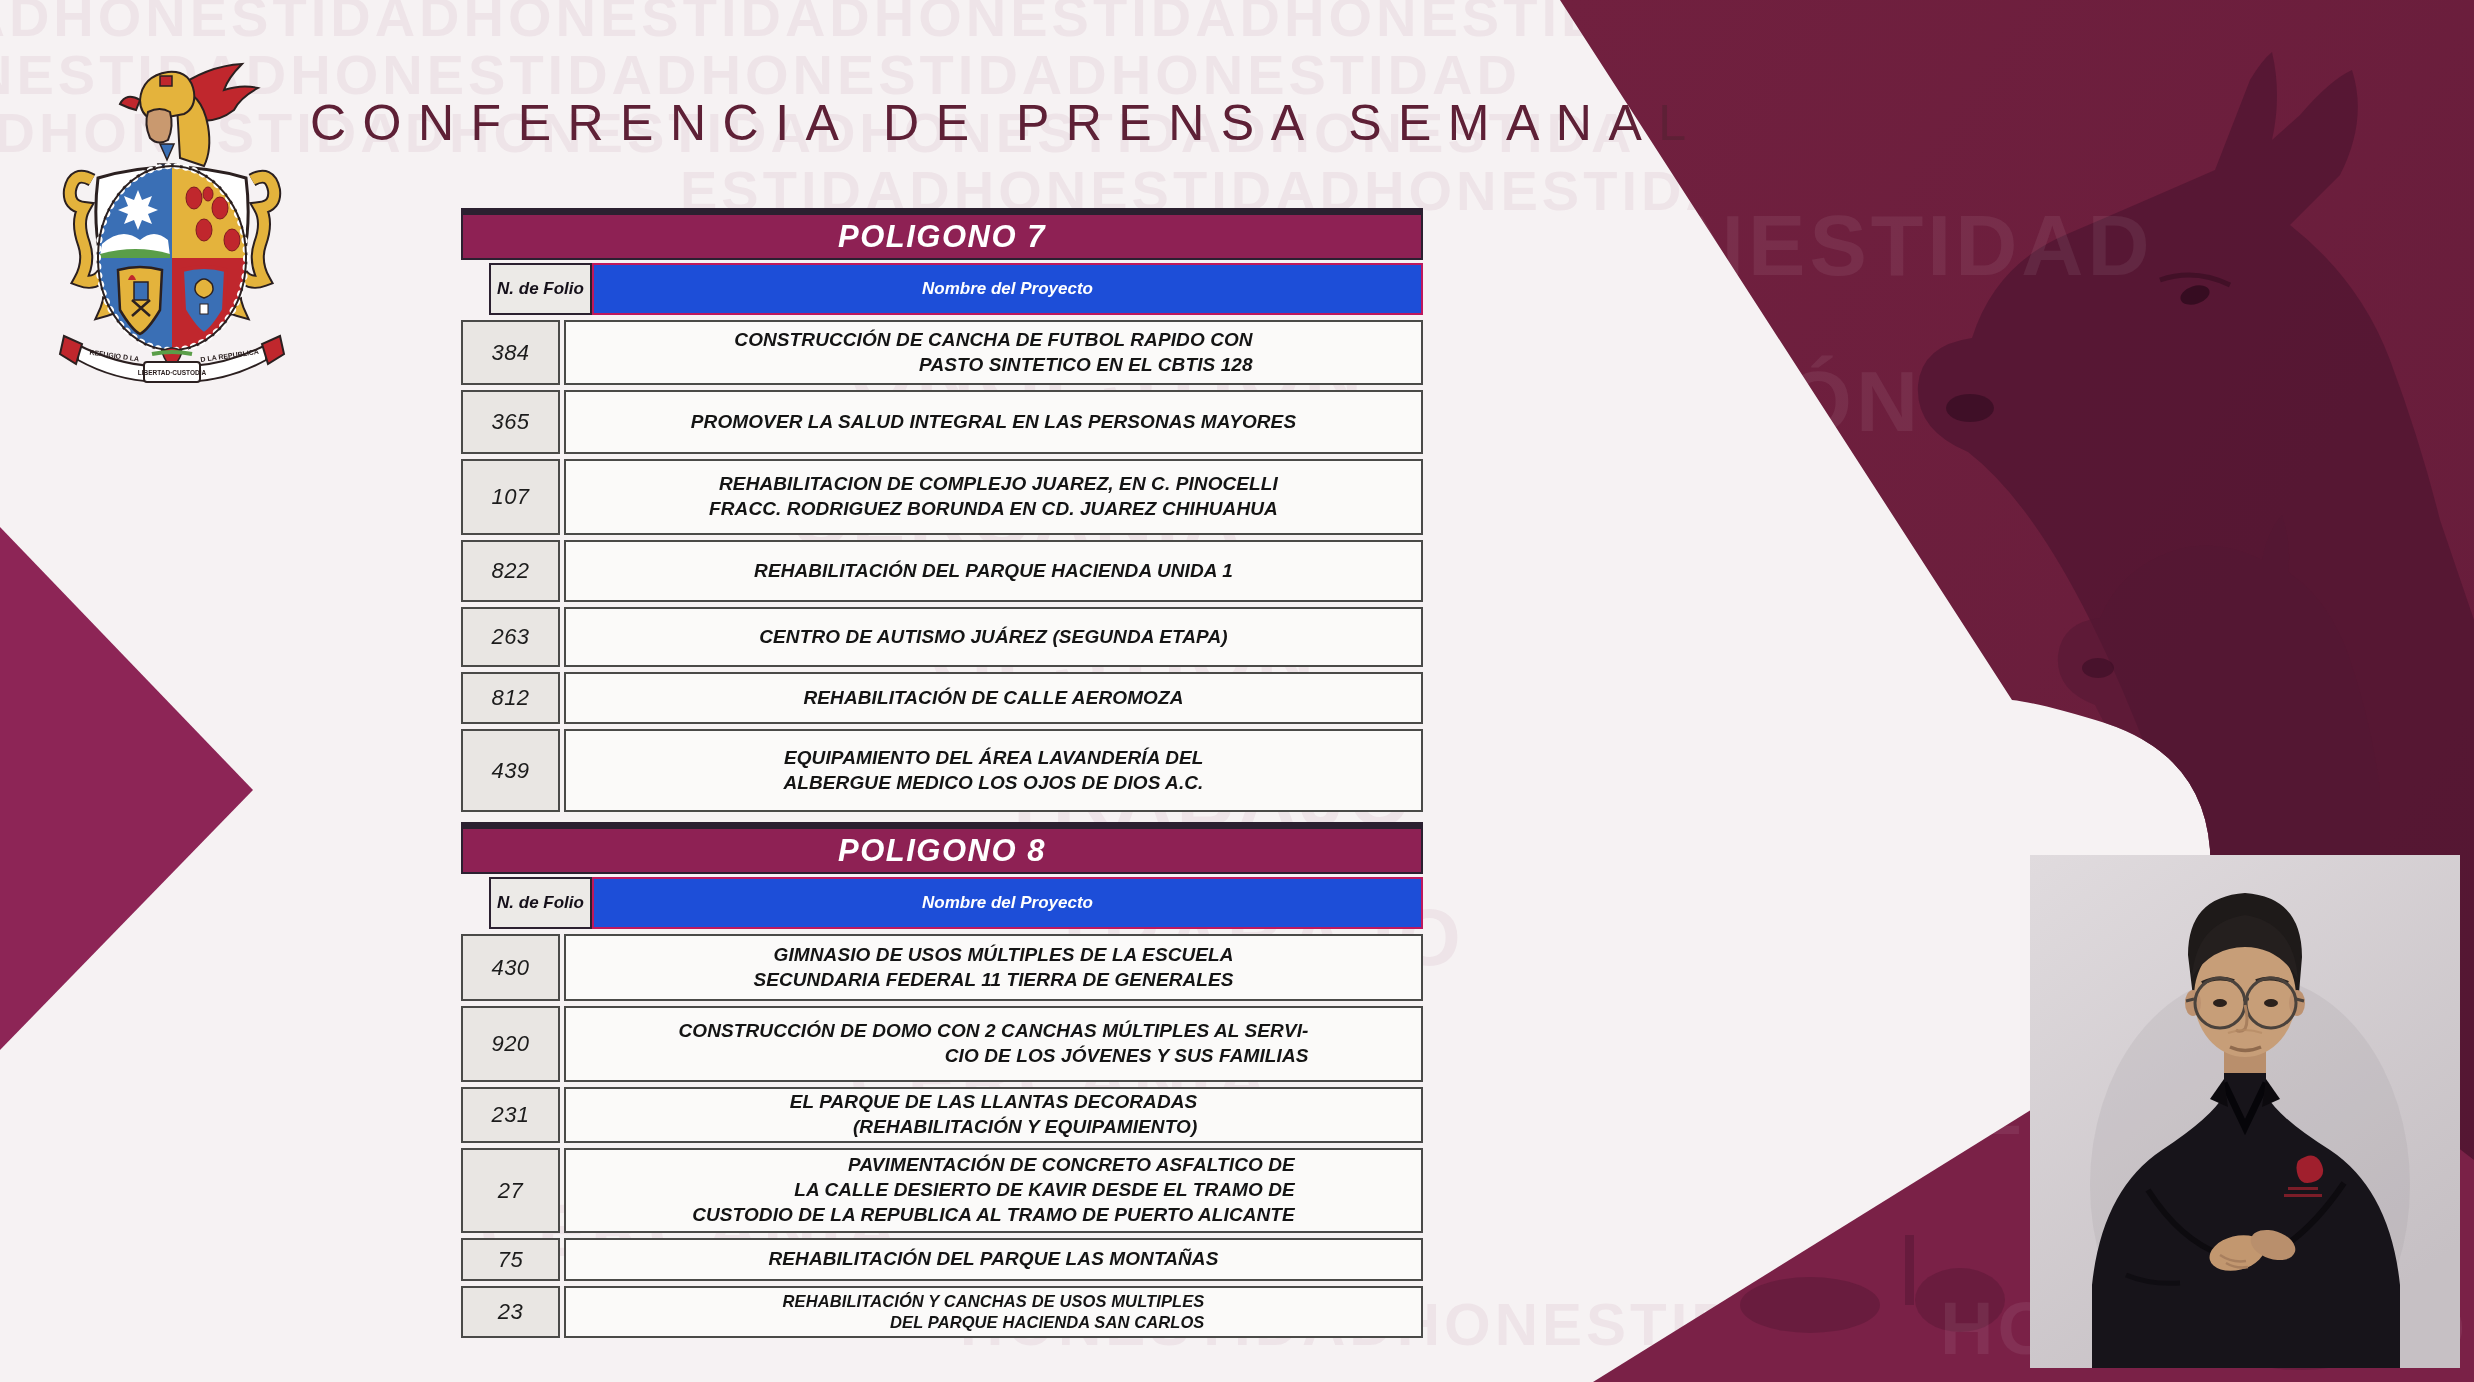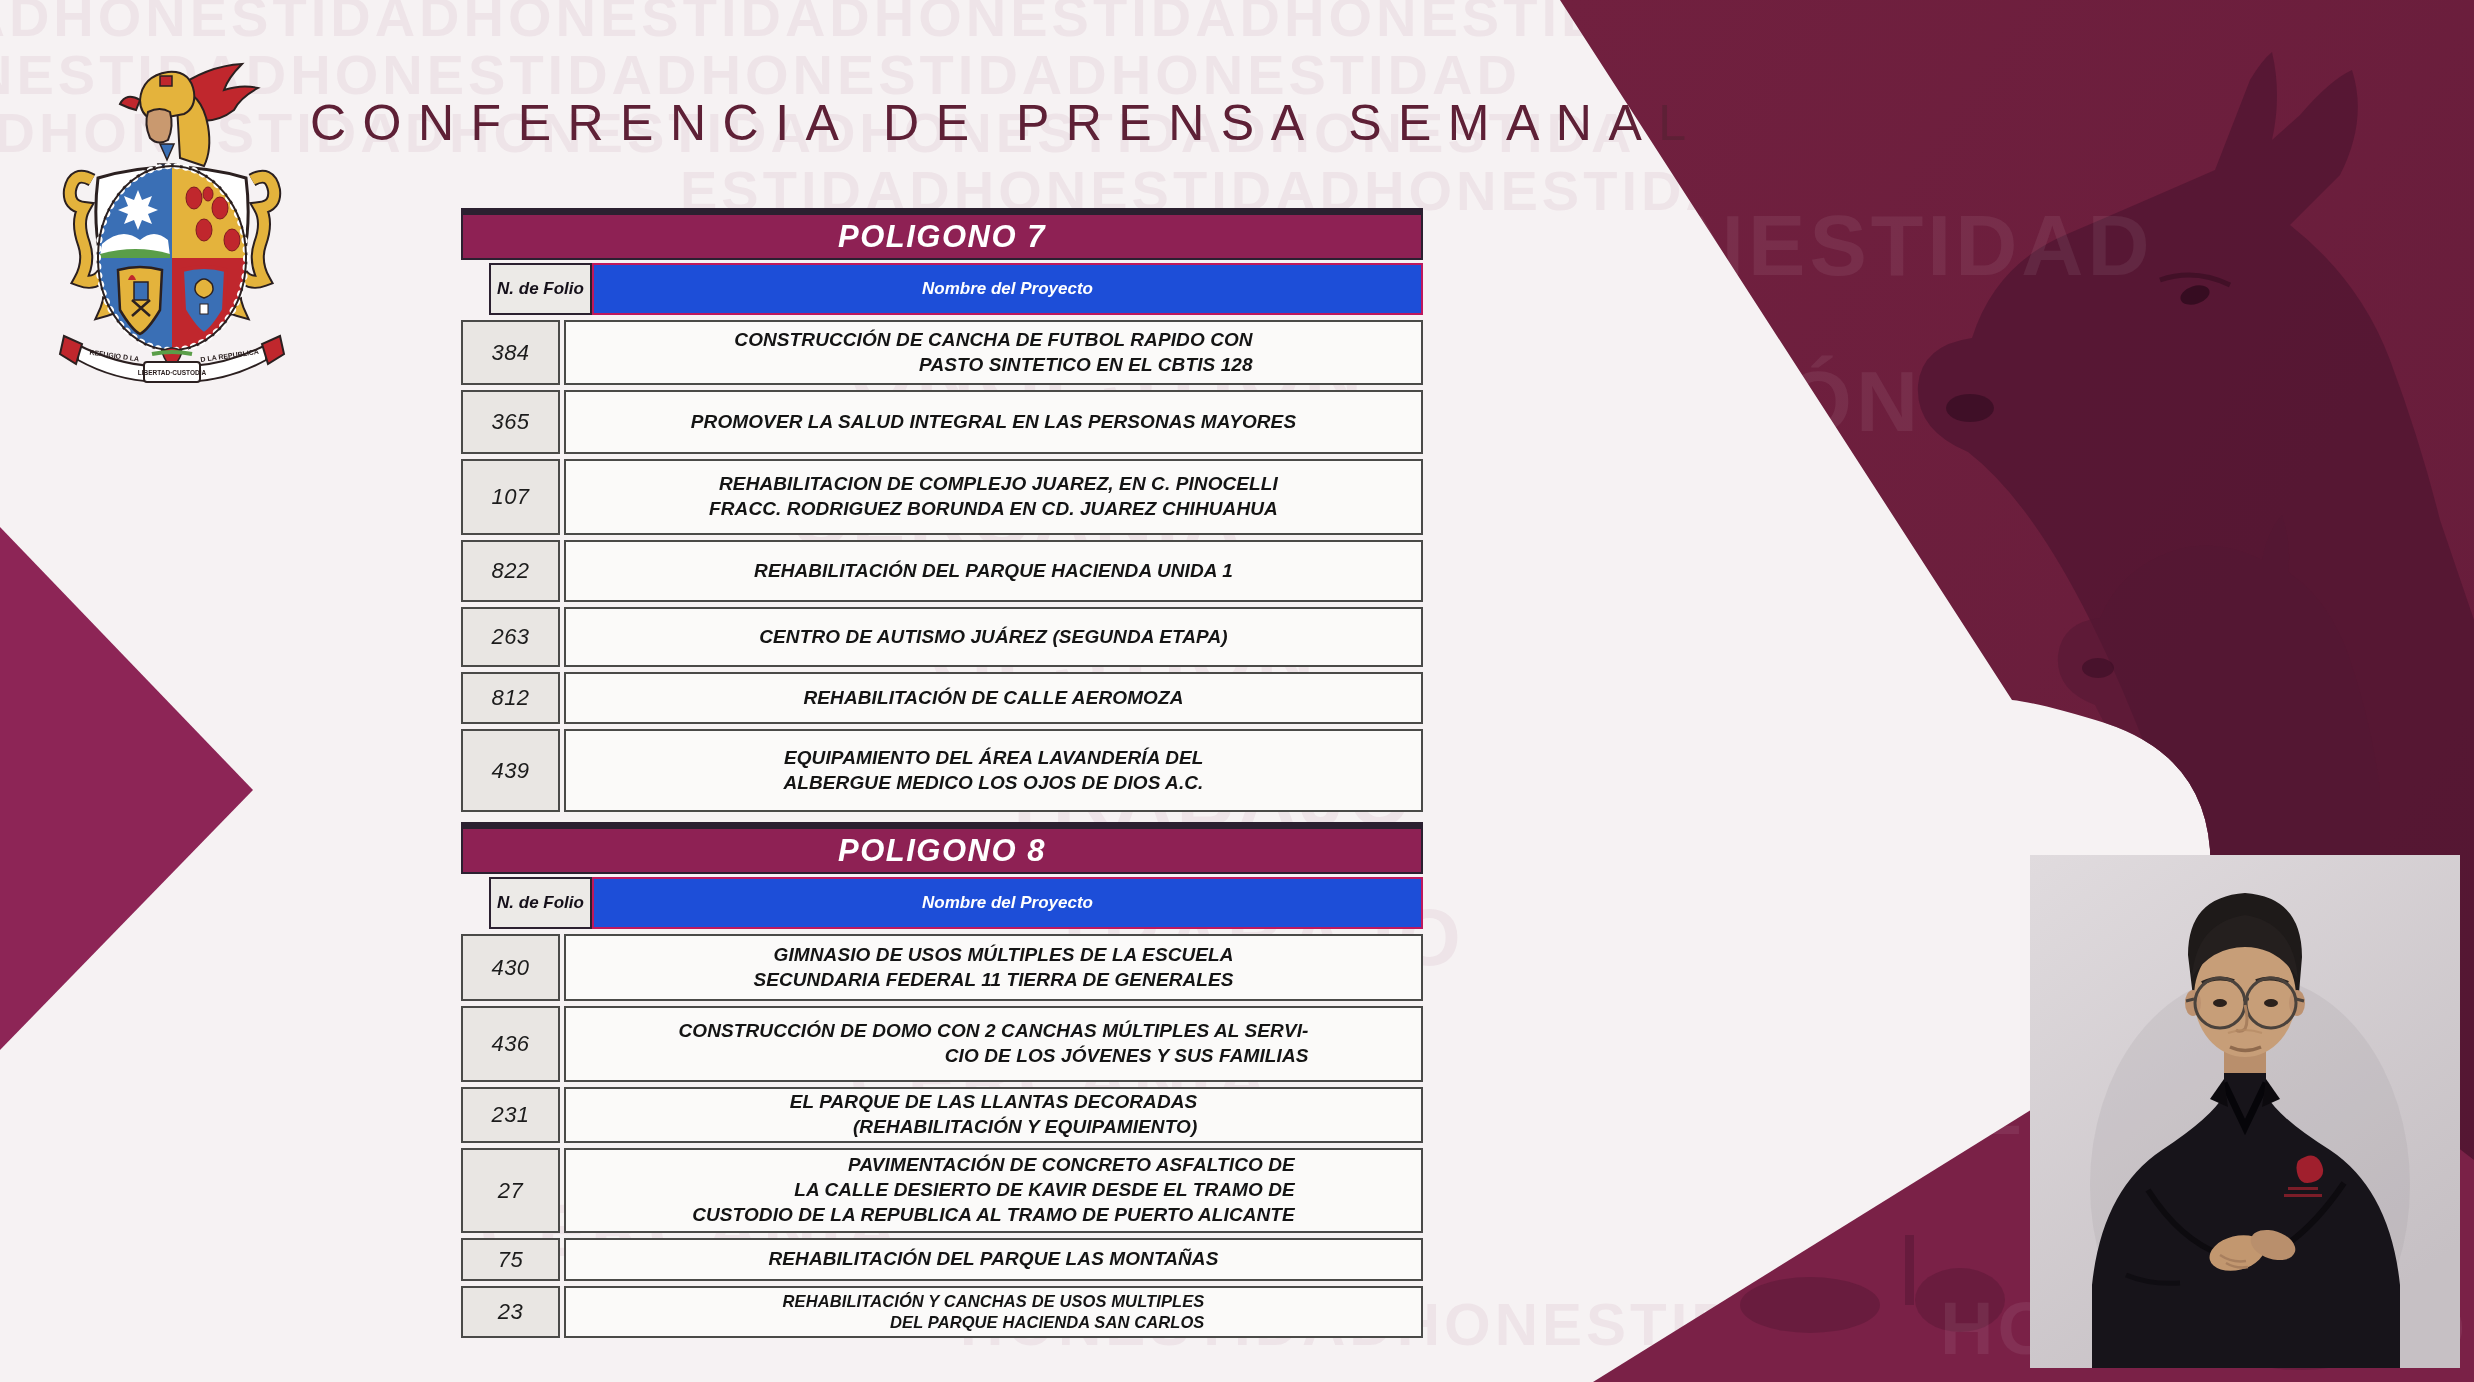--- a/index.html
+++ b/index.html
@@ -245,21 +245,21 @@
   <div class="cols">
     <div class="folio-h">N. de Folio</div>
     <div class="proj-h">Nombre del Proyecto</div>
   </div>
   <div class="row" style="height:67px">
     <div class="cell folio">430</div>
     <div class="cell proj">GIMNASIO DE USOS MÚLTIPLES DE LA ESCUELA
 SECUNDARIA FEDERAL 11 TIERRA DE GENERALES</div>
   </div>
   <div class="row" style="height:76px">
-    <div class="cell folio">436</div>
+    <div class="cell folio">920</div>
     <div class="cell proj">CONSTRUCCIÓN DE DOMO CON 2 CANCHAS MÚLTIPLES AL SERVI-
 CIO DE LOS JÓVENES Y SUS FAMILIAS</div>
   </div>
   <div class="row" style="height:56px">
     <div class="cell folio">231</div>
     <div class="cell proj">EL PARQUE DE LAS LLANTAS DECORADAS
 (REHABILITACIÓN Y EQUIPAMIENTO)</div>
   </div>
   <div class="row" style="height:85px">
     <div class="cell folio">27</div>

